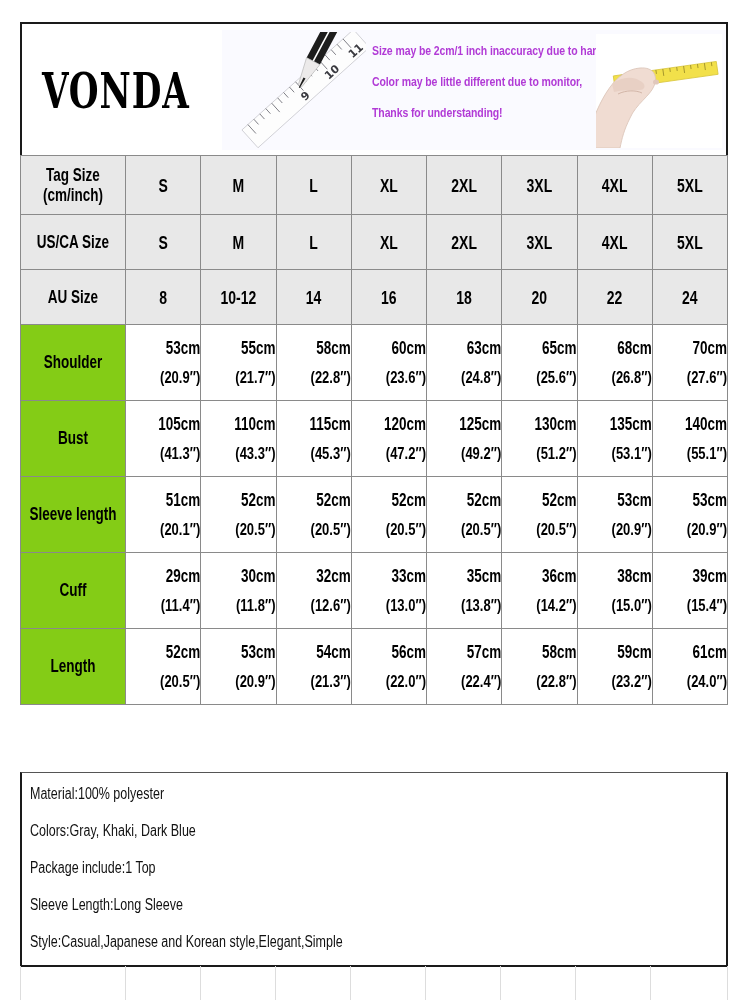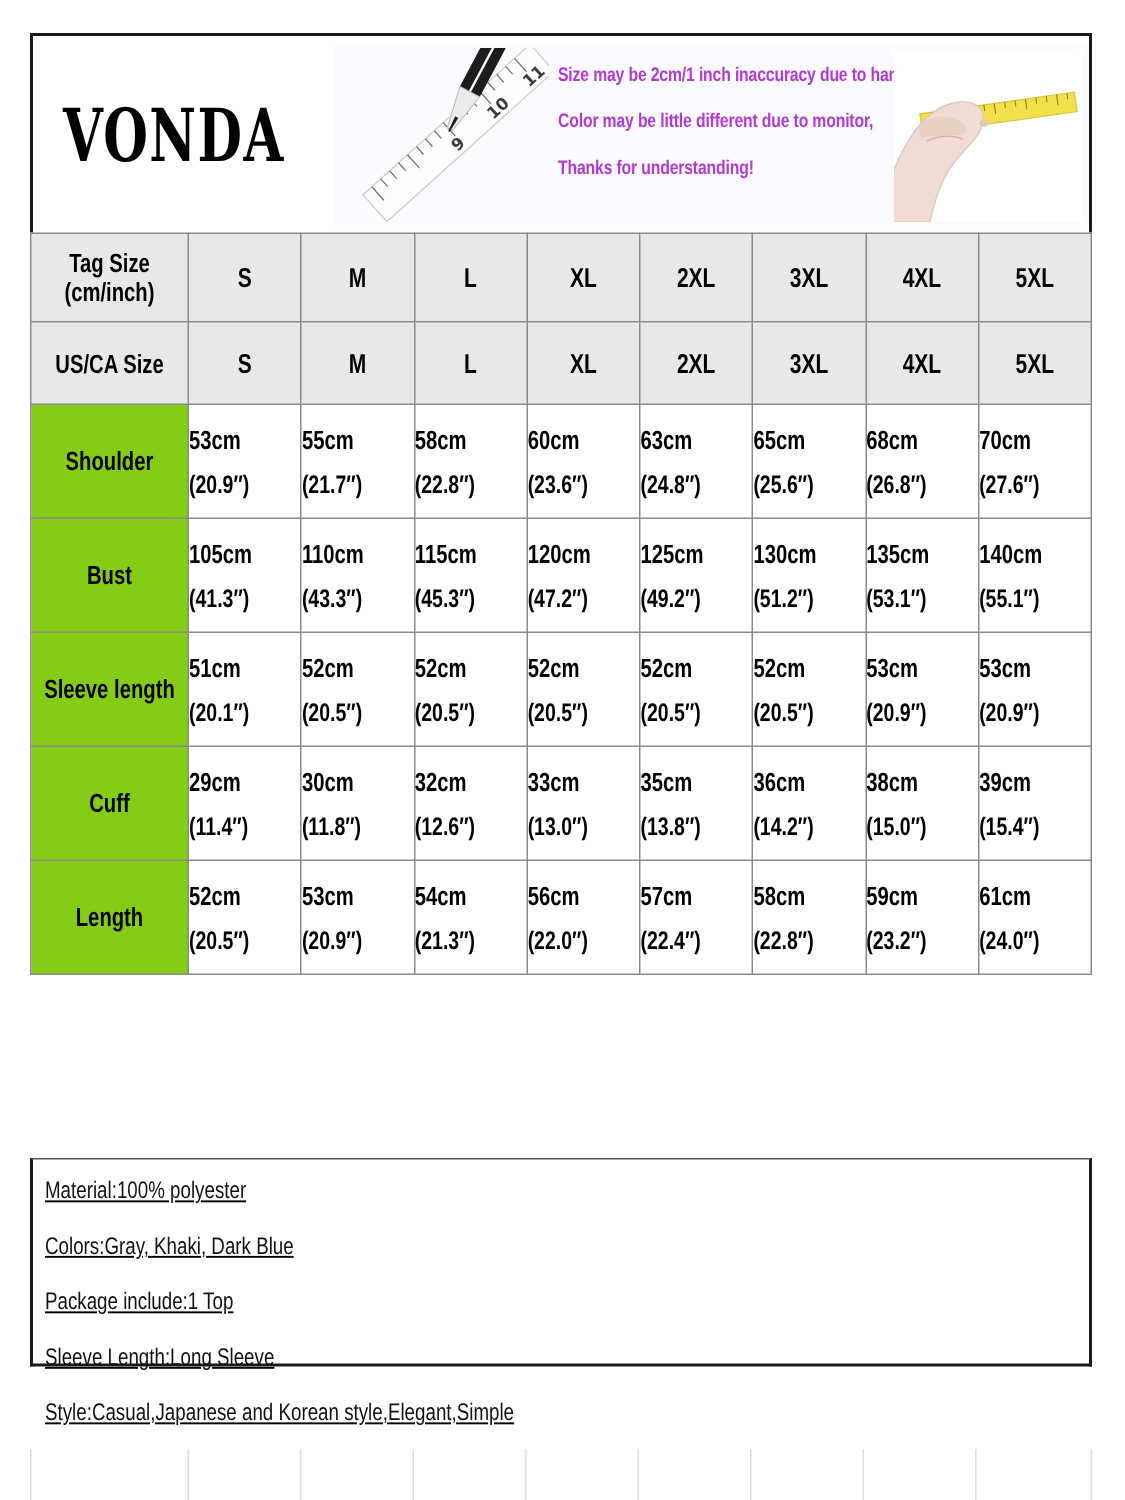--- a/index.html
+++ b/index.html
@@ -133,21 +133,21 @@
     background: #e8e8e8;
     font-size: 13.5px;
   }
   .m-row td { height: 75px; background: #ffffff; }
   .m-row td.label-cell { background: #84cc16; }
 
   .cellstack {
     display: flex;
     flex-direction: column;
     justify-content: center;
-    align-items: flex-start;
+    align-items: flex-end;
     height: 75px;
     gap: 14px;
   }
   .cm {
     font-size: 13.5px;
     font-weight: bold;
     transform: scaleY(1.3);
   }
   .inch {
     font-size: 13px;
@@ -163,27 +163,26 @@
   .label-inner.two-line {
     line-height: 15px;
   }
 
   
   .footer-box {
     position: absolute;
     left: 20px;
     top: 772px;
     width: 708px;
-    height: 139px;
+    height: 195px;
     border: 2px solid #1a1a1a;
     border-top: 1px solid #555;
     box-sizing: border-box;
     background: #ffffff;
     padding: 14px 0 1px 8px;
-    text-decoration: underline;
   }
   .footer-line {
     font-size: 12.5px;
     color: #111111;
     line-height: 15px;
     margin-bottom: 22px;
     white-space: nowrap;
     transform: scaleY(1.28);
     transform-origin: left center;
     font-weight: 400;
@@ -368,20 +367,49 @@
           </td>
         <td>
             <span class="txt">4XL</span>
           </td>
         <td>
             <span class="txt">5XL</span>
           </td>
       </tr>
 
 
+      <tr class="hdr-row">
+        <td class="label-cell">
+          <span class="label-inner">AU Size</span>
+        </td>
+        <td>
+            <span class="txt">8</span>
+          </td>
+        <td>
+            <span class="txt">10-12</span>
+          </td>
+        <td>
+            <span class="txt">14</span>
+          </td>
+        <td>
+            <span class="txt">16</span>
+          </td>
+        <td>
+            <span class="txt">18</span>
+          </td>
+        <td>
+            <span class="txt">20</span>
+          </td>
+        <td>
+            <span class="txt">22</span>
+          </td>
+        <td>
+            <span class="txt">24</span>
+          </td>
+      </tr>
 
       <tr class="m-row">
         <td class="label-cell">
           <span class="label-inner">Shoulder</span>
         </td>
         <td>
             <div class="cellstack">
               <span class="cm">53cm</span>
               <span class="inch">(20.9″)</span>
             </div>

